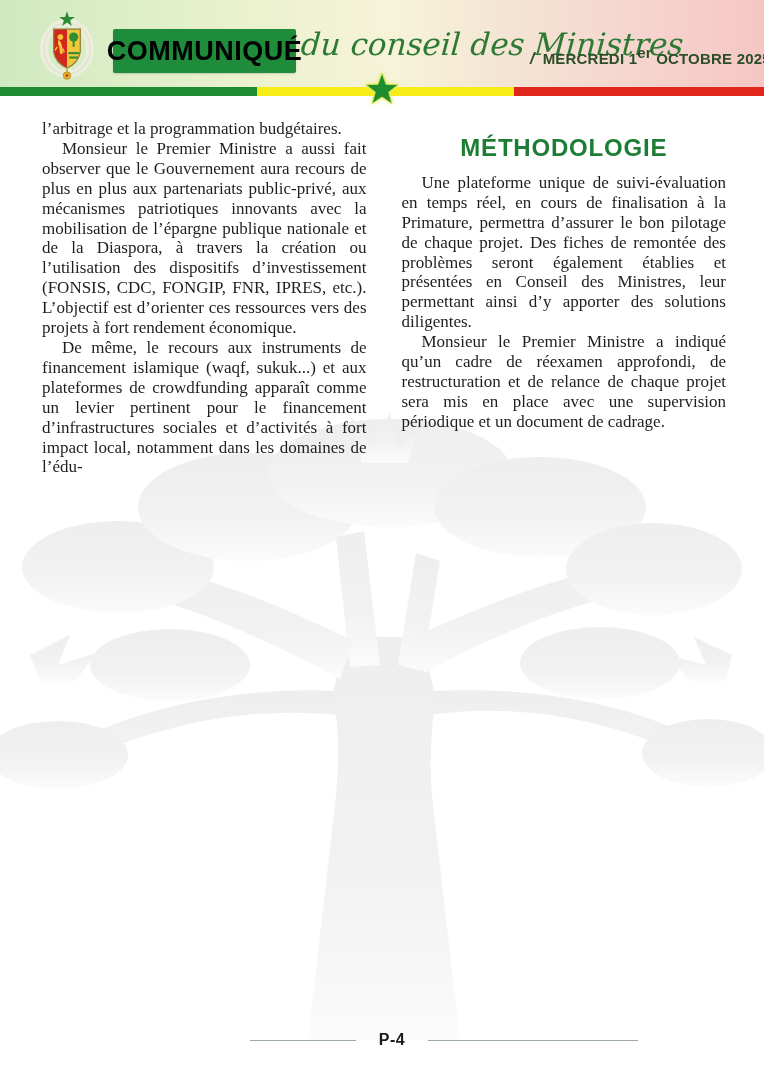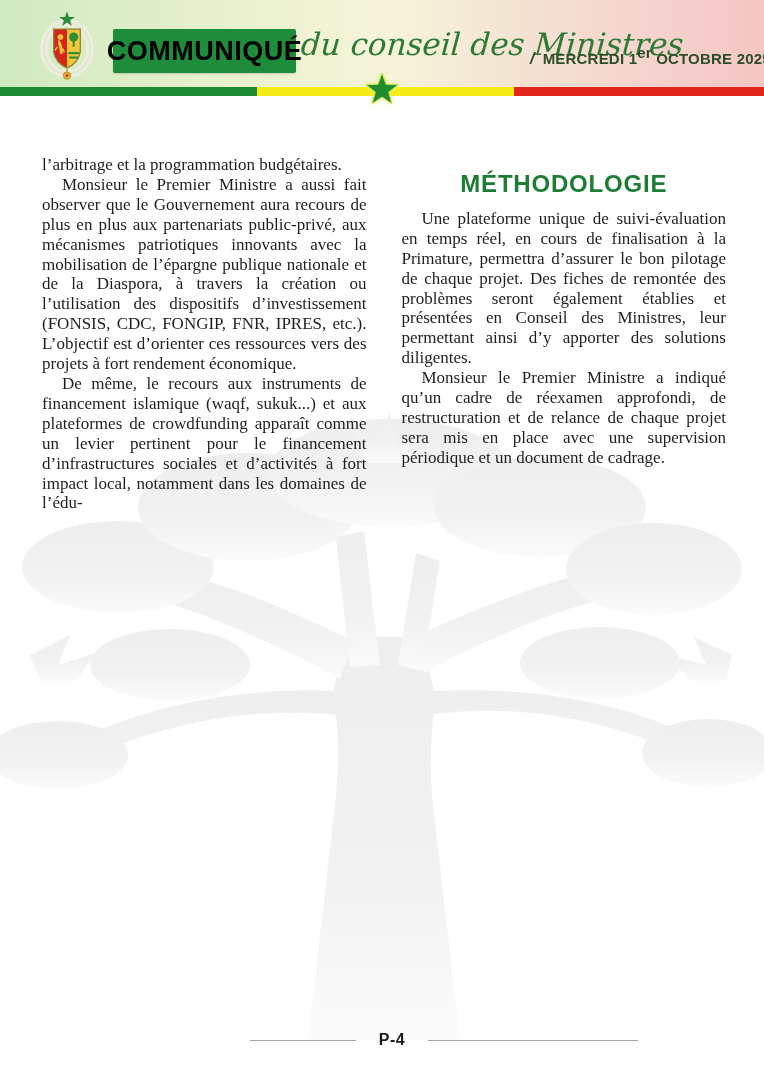--- a/index.html
+++ b/index.html
@@ -41,21 +41,21 @@
   .seg-y { width:257px; background:#f6ec17; }
   .seg-r { flex:1; background:#e1261c; }
   .flag-star { position:absolute; top:71px; left:363px; width:38px; height:38px; z-index:3;
     filter:drop-shadow(0 0 2px #e6f066); }
   
   .watermark { position:absolute; top:235px; left:0; width:764px; height:810px; z-index:0; }
   
   .columns {
     position:absolute; top:119px; left:42px; width:684px; z-index:1;
     display:flex; gap:35px;
-    font-size:17px; line-height:19.9px; color:#1e1e1e; text-align:justify;margin-top:36px;
+    font-size:17px; line-height:19.9px; color:#1e1e1e; text-align:justify;
   }
   .col { width:324.5px; }
   .col p { margin:0; }
   .col p.indent { text-indent:20px; }
   .section-heading {
     margin:19px 0 15px 0; text-align:center;
     font-family:"Liberation Sans", sans-serif; font-weight:bold;
     font-size:24px; color:#1e7d34; letter-spacing:0.8px;
   }
   

